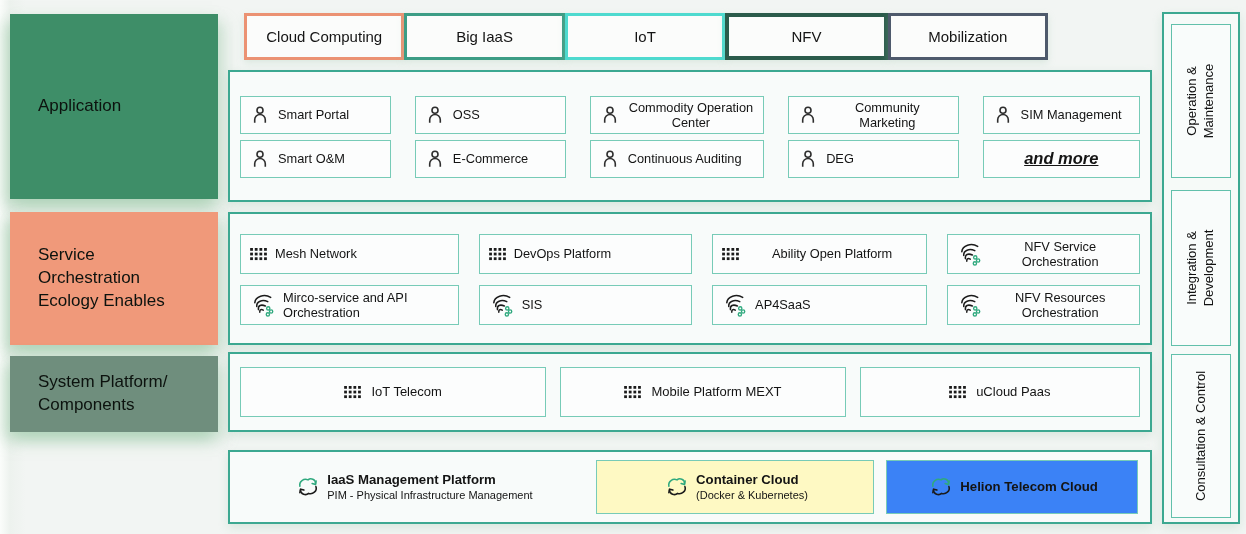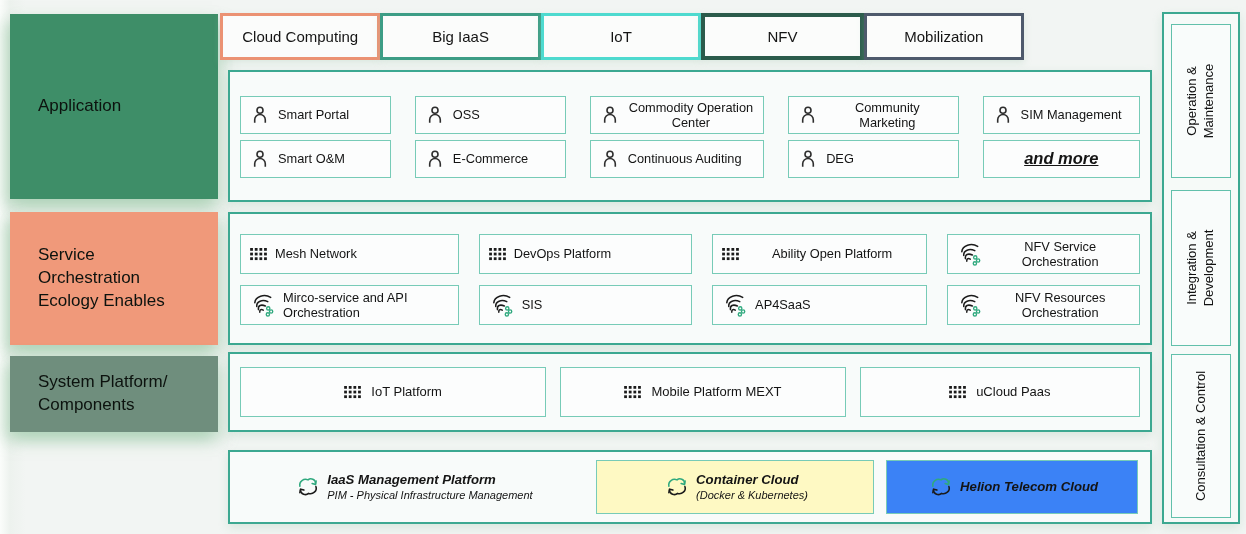--- a/index.html
+++ b/index.html
@@ -18,21 +18,21 @@
     font-size:17px;color:#0c120e;
     box-shadow:-6px 8px 14px rgba(146,198,160,.5),6px 8px 14px rgba(146,198,160,.38);
   }
   .lblock .ltext{width:152px;line-height:1.35;}
   .lb0{top:14px;height:185px;background:#3E8E68;}
   .lb1{top:212px;height:133px;background:#F0997A;}
   .lb2{top:356px;height:76px;background:#6F8E7D;}
   .lb3{top:448px;height:76px;background:#69596F;}
 
   
-  .tabs{position:absolute;left:220px;top:13px;width:804px;height:47px;display:flex;}
+  .tabs{position:absolute;left:244px;top:13px;width:804px;height:47px;display:flex;}
   .tab{
     flex:1;background:#fbfcfb;display:flex;align-items:center;justify-content:center;
     font-size:15px;box-sizing:border-box;box-shadow:0 3px 7px rgba(160,200,175,.28);
   }
   .tab0{border:3px solid #EB9273;}
   .tab1{border:3px solid #3C9D85;}
   .tab2{border:3px solid #4EDACF;}
   .tab3{border:4px solid #2B5B4B;}
   .tab4{border:3px solid #4E5A6C;}
 
@@ -62,21 +62,21 @@
   .ctr{flex:1;text-align:center;}
   .sysbox{justify-content:center;gap:10px;font-size:13px;}
   .more{justify-content:center;font-style:italic;font-weight:600;font-size:16.5px;text-decoration:underline;}
 
   
   .aw0{flex:1;}.aw1{flex:1;}.aw2{flex:1.18;}.aw3{flex:1.15;}.aw4{flex:1.05;}
   .sw0{flex:1.15;}.sw1{flex:1.12;}.sw2{flex:1.13;}.sw3{flex:1;}
   .yw0{flex:1.1;}.yw1{flex:1.02;text-align:right;}.yw2{flex:1;}
 
   
-  .infra-cell{height:54px;display:flex;align-items:center;justify-content:center;gap:4px;box-sizing:border-box;font-style:italic;}
+  .infra-cell{height:54px;display:flex;align-items:center;justify-content:center;gap:4px;box-sizing:border-box;}
   .iw0{flex:1.3;border:none;background:transparent;}
   .iw1{flex:1.05;border:1.5px solid #77CBB7;background:#fef9c3;}
   .iw2{flex:0.95;border:1.5px solid #77CBB7;background:#3b82f6;}
   .t2{display:flex;flex-direction:column;line-height:1.3;}
   .t2 .tt{font-weight:bold;font-size:13.2px;}
   .t2 .ts{font-size:11px;}
 
   
   .sidebar{
     position:absolute;left:1162px;top:12px;width:78px;height:512px;box-sizing:border-box;
@@ -289,21 +289,21 @@
       </div>
     </div>
   </div>
 
   <div class="container c-sys">
     <div class="irow">
       <div class="ibox sysbox yw0">
         <svg class="icon" width="17" height="13" viewBox="0 0 18 14">
             <use href="#g-grid"></use>
           </svg>
-        <span>IoT Platform</span>
+        <span>IoT Telecom</span>
       </div>
       <div class="ibox sysbox yw1">
         <svg class="icon" width="17" height="13" viewBox="0 0 18 14">
             <use href="#g-grid"></use>
           </svg>
         <span>Mobile Platform MEXT</span>
       </div>
       <div class="ibox sysbox yw2">
         <svg class="icon" width="17" height="13" viewBox="0 0 18 14">
             <use href="#g-grid"></use>

